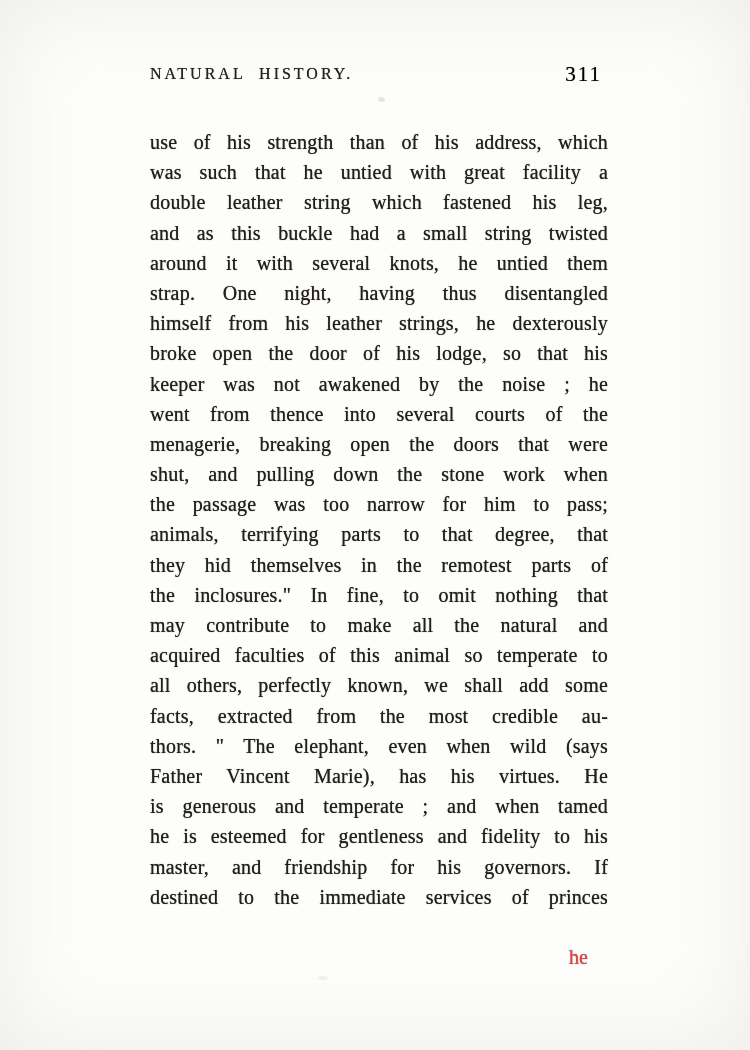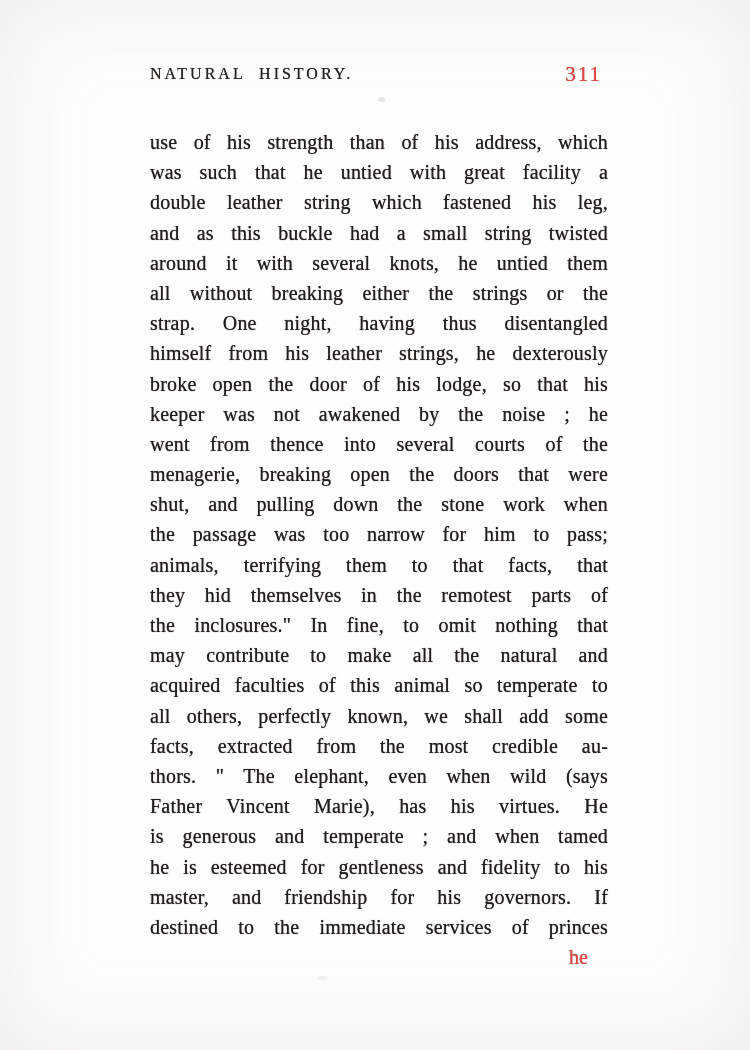--- a/index.html
+++ b/index.html
@@ -38,21 +38,21 @@
     word-spacing: 7px;
     color: #26231d;
     text-shadow: 0 0 0.7px rgba(38, 35, 29, 0.8);
   }
   .page-number {
     position: absolute;
     right: 6px;
     top: 0;
     font-size: 21px;
     letter-spacing: 2px;
-    color: #ef4444;
+    color: #000000;
     text-shadow: 0 0 0.7px rgba(38, 35, 29, 0.8);
   }
   .body-text {
     position: absolute;
     top: 111px;
     left: 150px;
     width: 458px;
     color: #221f1a;
     font-size: 20px;
     letter-spacing: 0.2px;
@@ -95,30 +95,29 @@
     <div class="running-title">NATURAL HISTORY.</div>
     <div class="page-number">311</div>
   </div>
 
   <div class="body-text">
       <div class="line">use of his strength than of his address, which</div>
       <div class="line">was such that he untied with great facility a</div>
       <div class="line">double leather string which fastened his leg,</div>
       <div class="line">and as this buckle had a small string twisted</div>
       <div class="line">around it with several knots, he untied them</div>
-      <div class="line">all without breaking either the strings or the</div>
       <div class="line">strap.  One night, having thus disentangled</div>
       <div class="line">himself from his leather strings, he dexterously</div>
       <div class="line">broke open the door of his lodge, so that his</div>
       <div class="line">keeper was not awakened by the noise ; he</div>
       <div class="line">went from thence into several courts of the</div>
       <div class="line">menagerie, breaking open the doors that were</div>
       <div class="line">shut, and pulling down the stone work when</div>
       <div class="line">the passage was too narrow for him to pass;</div>
-      <div class="line">animals, terrifying them to that facts, that</div>
+      <div class="line">animals, terrifying parts to that degree, that</div>
       <div class="line">they hid themselves in the remotest parts of</div>
       <div class="line">the inclosures."  In fine, to omit nothing that</div>
       <div class="line">may contribute to make all the natural and</div>
       <div class="line">acquired faculties of this animal so temperate to</div>
       <div class="line">all others, perfectly known, we shall add some</div>
       <div class="line">facts, extracted from the most credible au-</div>
       <div class="line">thors.  " The elephant, even when wild (says</div>
       <div class="line">Father Vincent Marie), has his virtues.  He</div>
       <div class="line">is generous and temperate ; and when tamed</div>
       <div class="line">he is esteemed for gentleness and fidelity to his</div>

